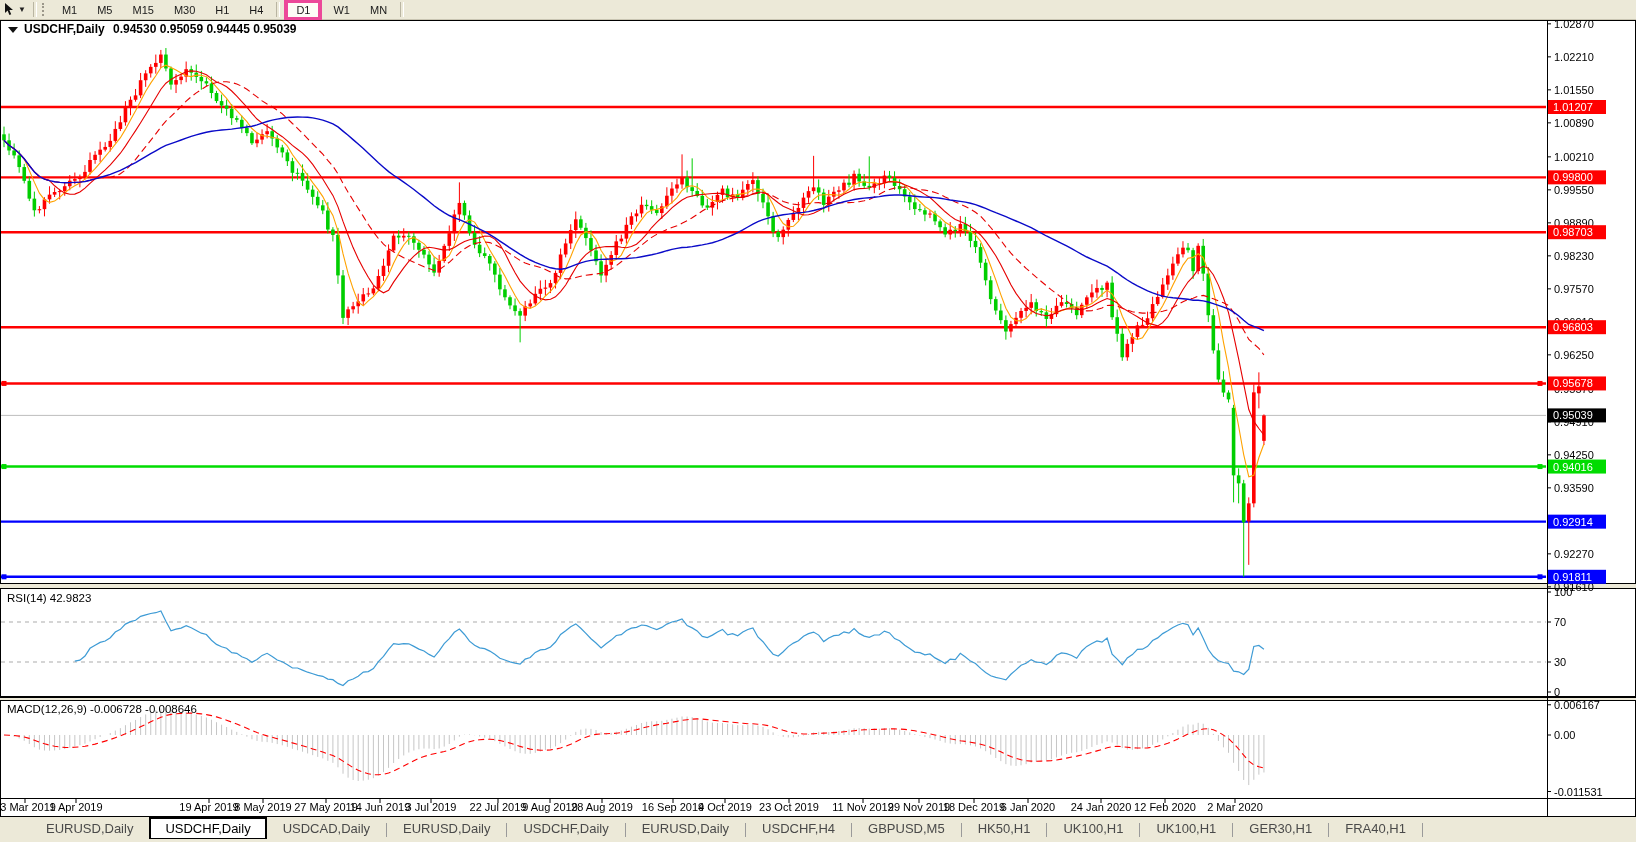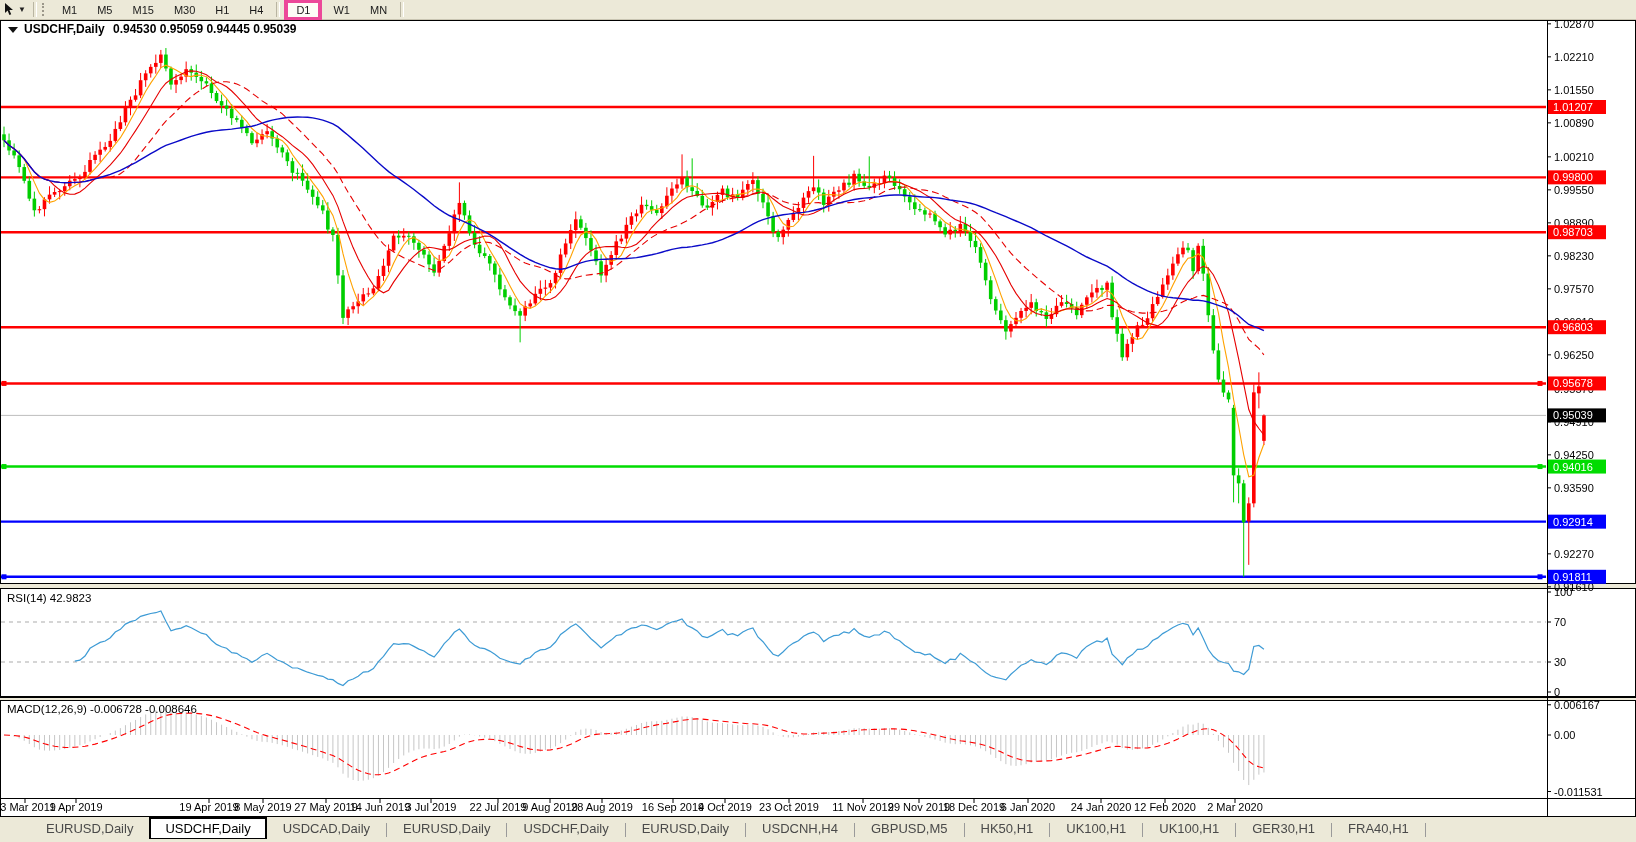--- a/index.html
+++ b/index.html
@@ -975,21 +975,21 @@
       <div class="tab">EURUSD,Daily</div>
       <div class="tab active">USDCHF,Daily</div>
       <div class="tab">USDCAD,Daily</div>
       <div class="tabsep"></div>
       <div class="tab">EURUSD,Daily</div>
       <div class="tabsep"></div>
       <div class="tab">USDCHF,Daily</div>
       <div class="tabsep"></div>
       <div class="tab">EURUSD,Daily</div>
       <div class="tabsep"></div>
-      <div class="tab">USDCNH,H4</div>
+      <div class="tab">USDCHF,H4</div>
       <div class="tabsep"></div>
       <div class="tab">GBPUSD,M5</div>
       <div class="tabsep"></div>
       <div class="tab">HK50,H1</div>
       <div class="tabsep"></div>
       <div class="tab">UK100,H1</div>
       <div class="tabsep"></div>
       <div class="tab">UK100,H1</div>
       <div class="tabsep"></div>
       <div class="tab">GER30,H1</div>

